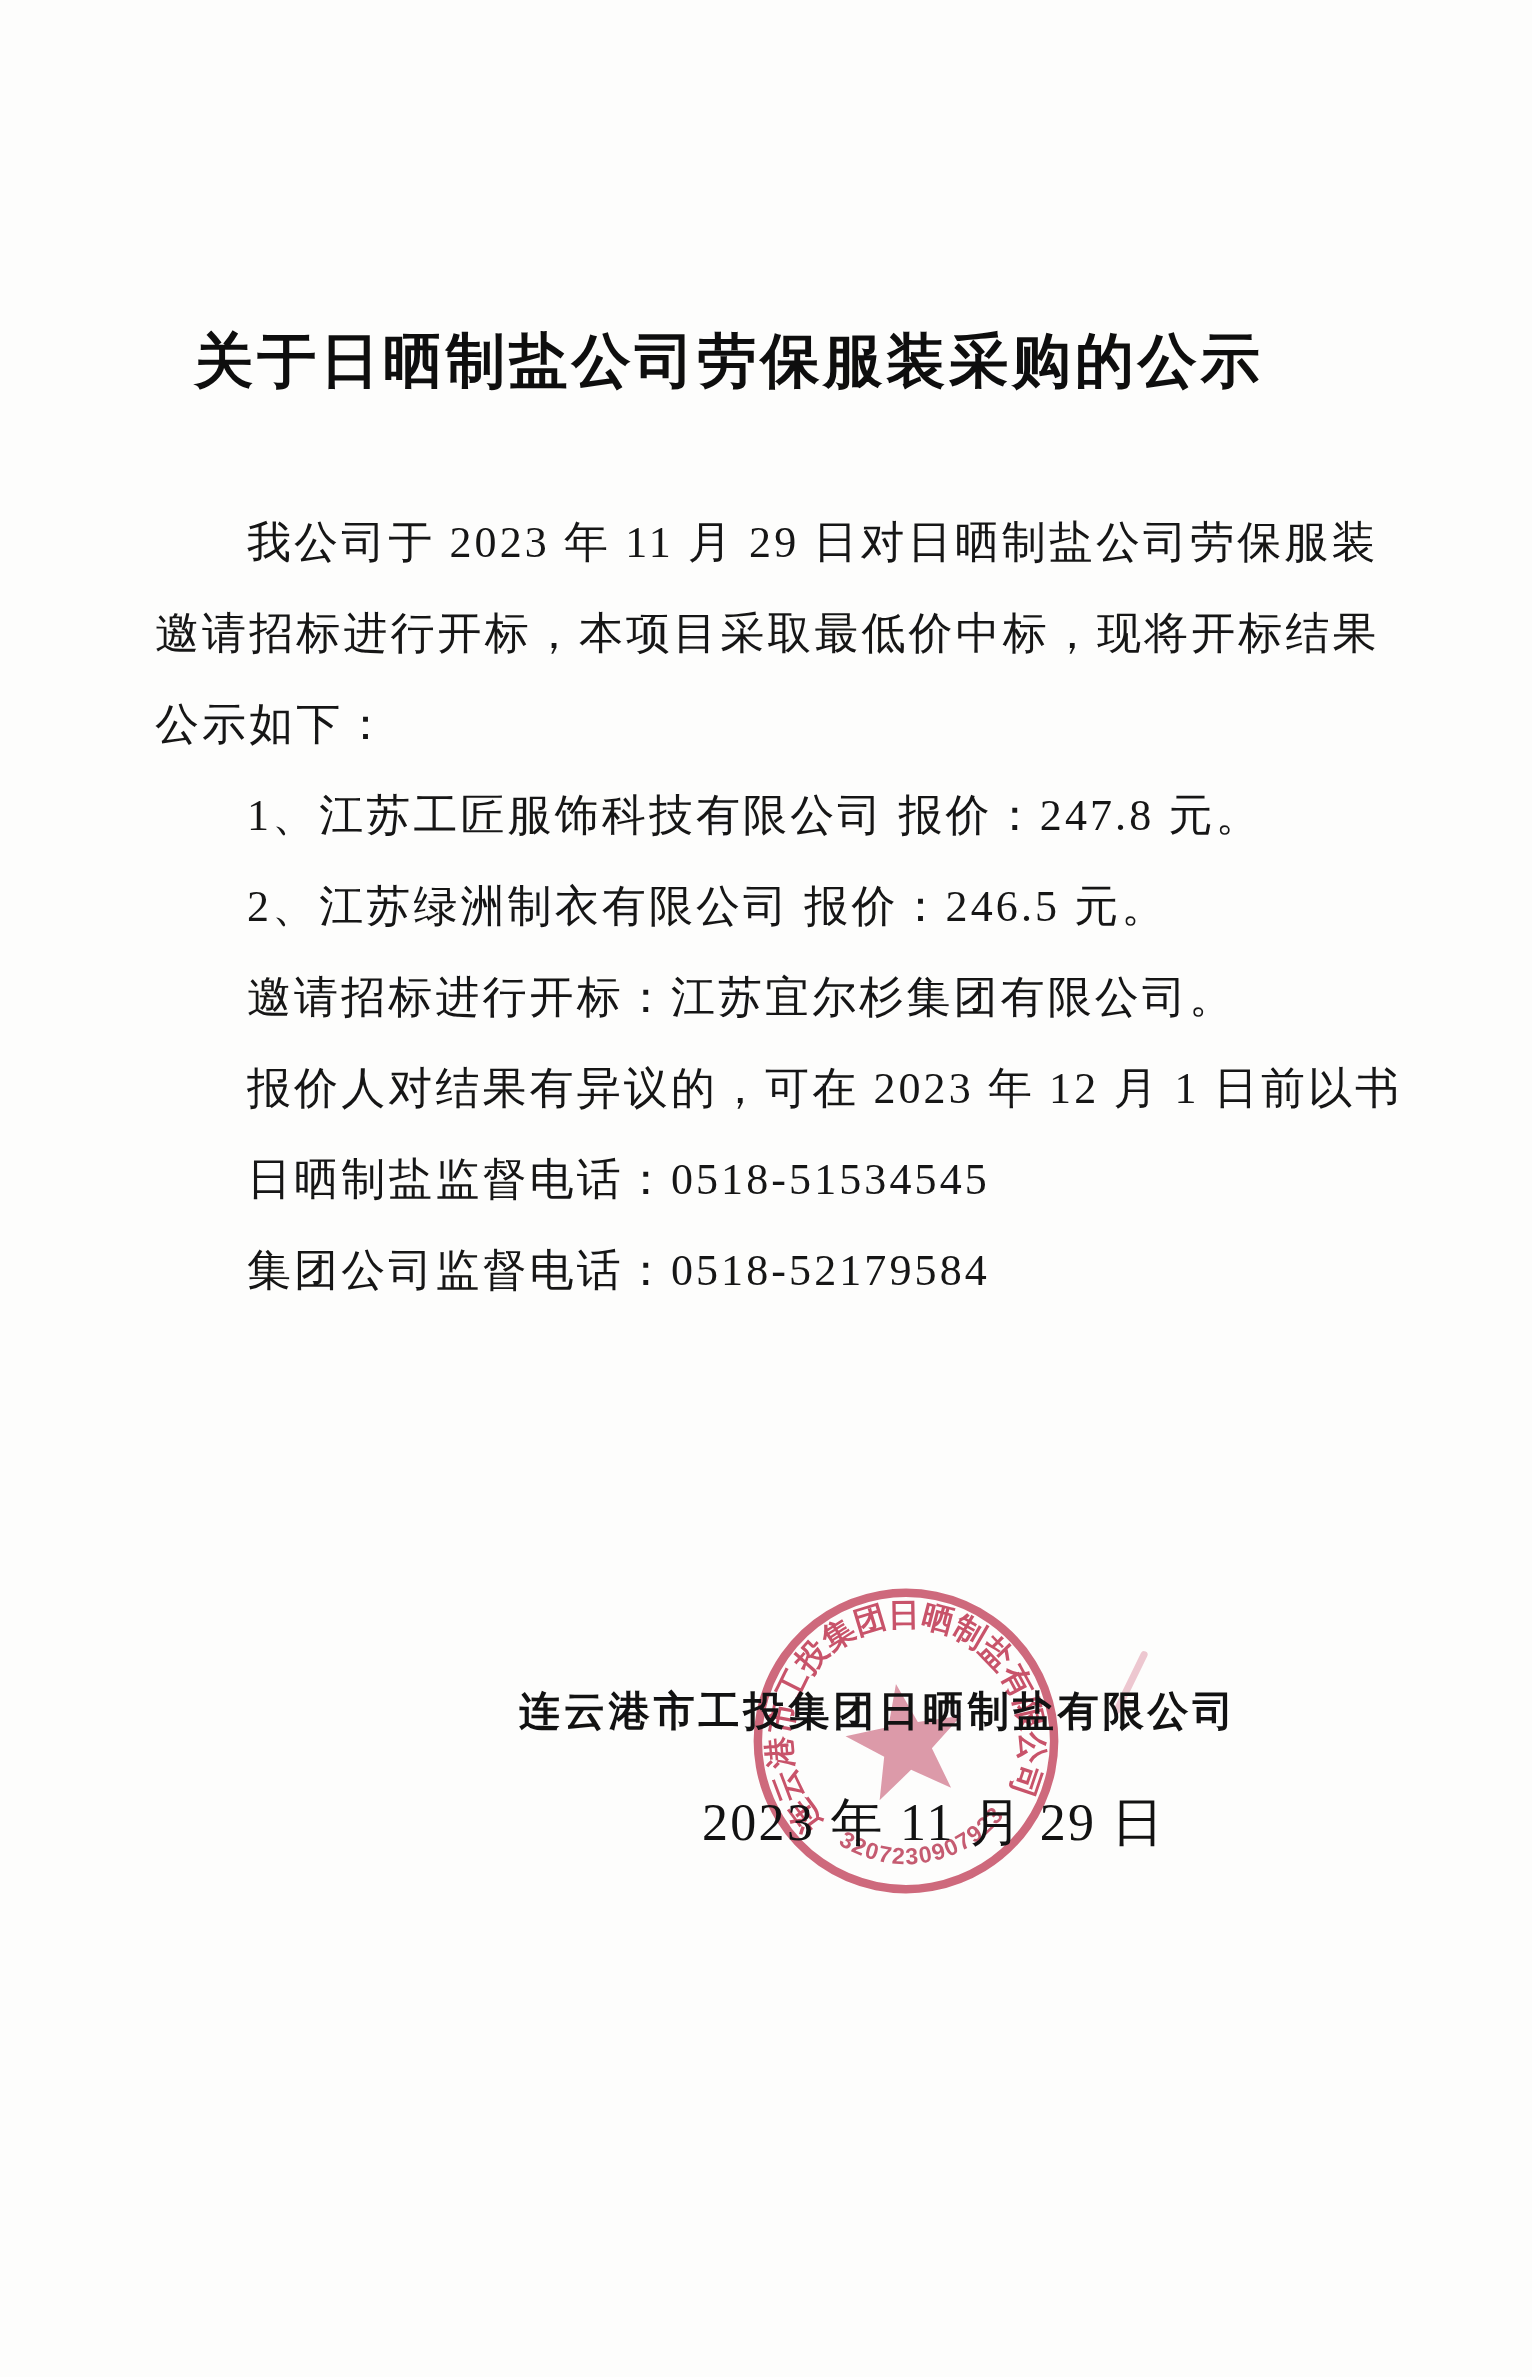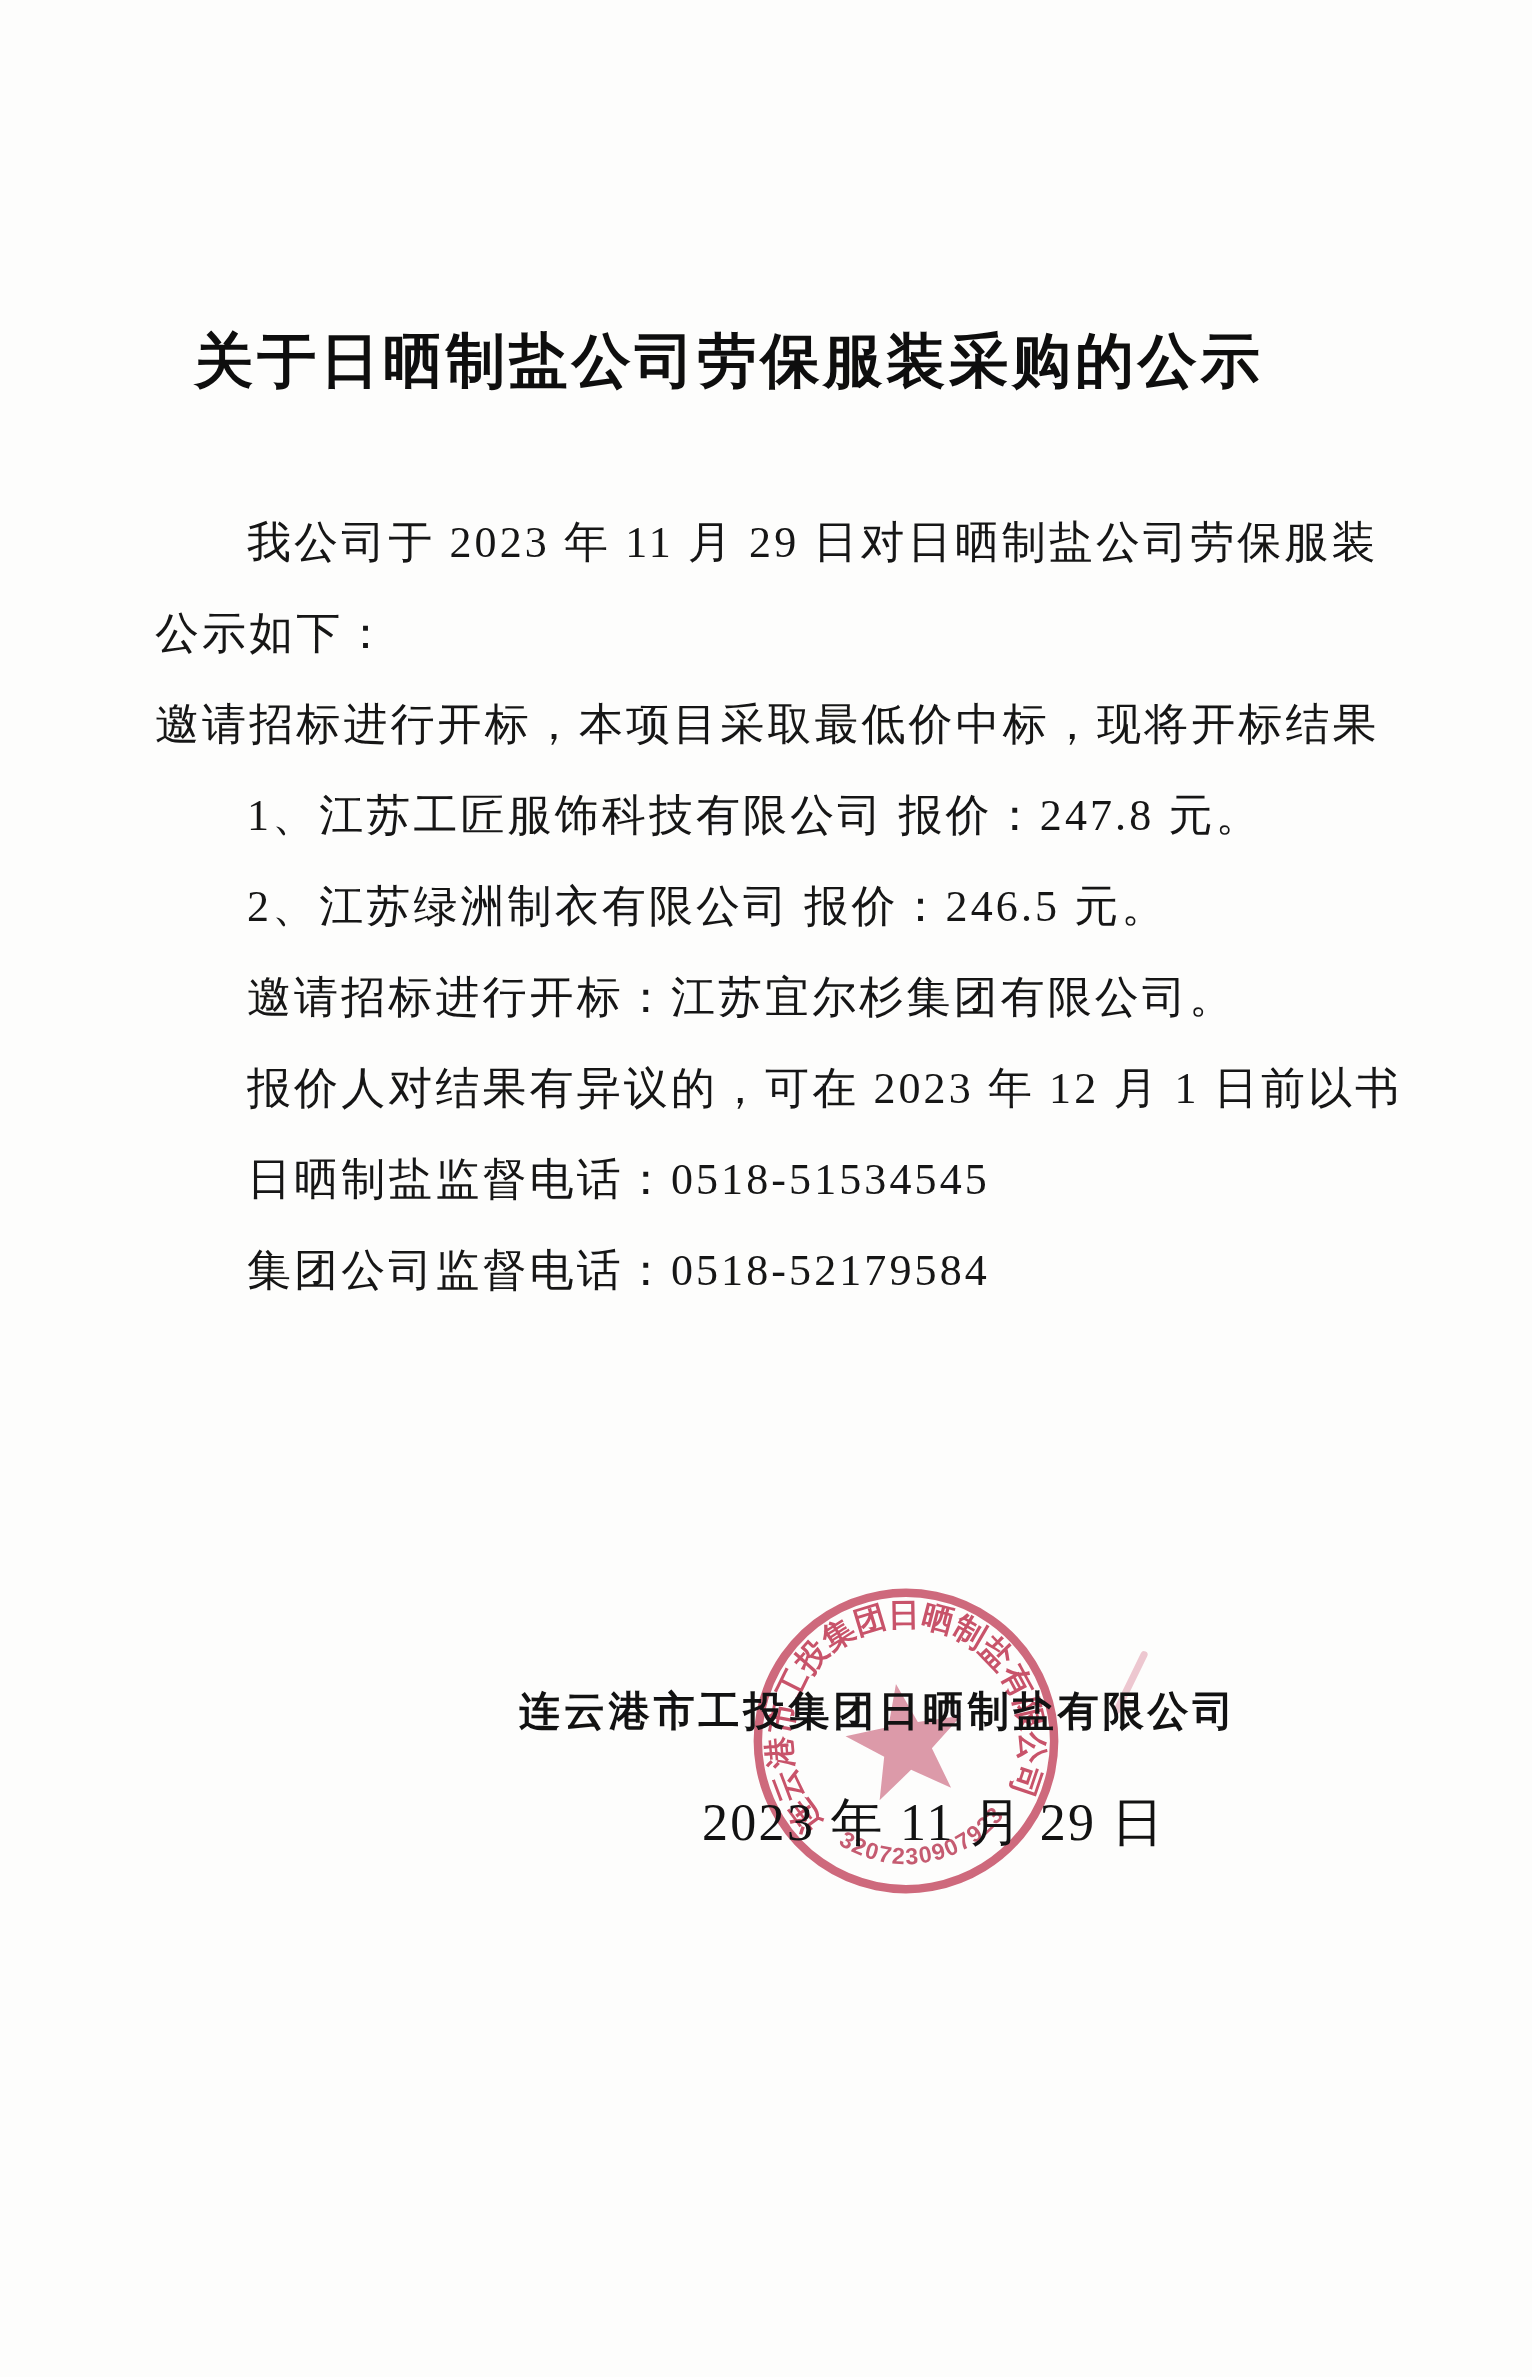--- a/index.html
+++ b/index.html
@@ -101,22 +101,22 @@
 </style>
 </head>
 <body>
 
 <div class="page">
 
   <div class="doc-title">关于日晒制盐公司劳保服装采购的公示</div>
 
   <div class="body-lines">
       <div class="line indent">我公司于 2023 年 11 月 29 日对日晒制盐公司劳保服装</div>
+      <div class="line">邀请招标进行开标，本项目采取最低价中标，现将开标结果</div>
       <div class="line">公示如下：</div>
-      <div class="line">邀请招标进行开标，本项目采取最低价中标，现将开标结果</div>
       <div class="line indent">1、江苏工匠服饰科技有限公司 报价：247.8 元。</div>
       <div class="line indent">2、江苏绿洲制衣有限公司 报价：246.5 元。</div>
       <div class="line indent">邀请招标进行开标：江苏宜尔杉集团有限公司。</div>
       <div class="line indent">报价人对结果有异议的，可在 2023 年 12 月 1 日前以书</div>
       <div class="line indent">日晒制盐监督电话：0518-51534545</div>
       <div class="line indent">集团公司监督电话：0518-52179584</div>
     </div>
 
   <div class="seal-smudge"></div>
 

